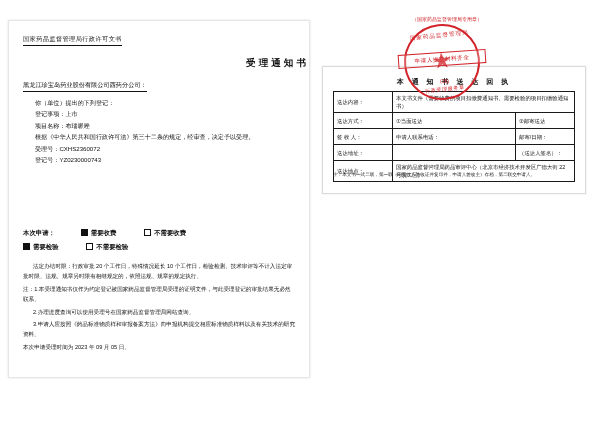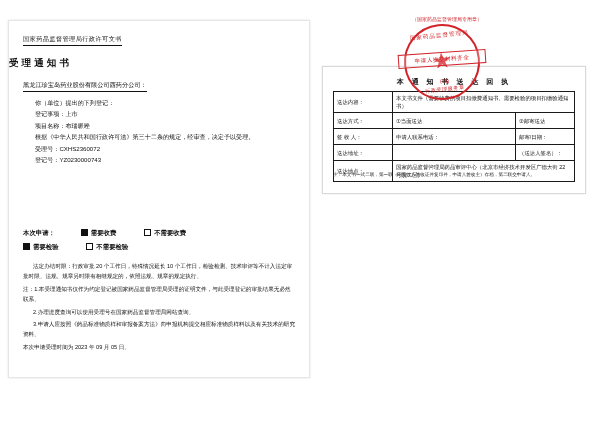--- a/index.html
+++ b/index.html
@@ -22,21 +22,21 @@
   }
   .lic-header{
     position:absolute;left:14px;top:14px;
     font-size:6.2px;letter-spacing:.4px;color:#111;
     border-bottom:1px solid #111;
     padding-bottom:1px;
     white-space:nowrap;
   }
   .doc-title{
     position:absolute;top:36px;left:0;width:100%;
-    text-align:left;font-size:9.6px;font-weight:bold;letter-spacing:3px;
+    text-align:right;font-size:9.6px;font-weight:bold;letter-spacing:3px;
   }
   .company-line{
     position:absolute;left:14px;top:60px;
     font-size:6.2px;border-bottom:1px solid #111;padding-bottom:1px;
     white-space:nowrap;
   }
   .body-block{
     position:absolute;left:14px;top:76px;width:272px;
     font-size:6.1px;line-height:11.4px;
   }

